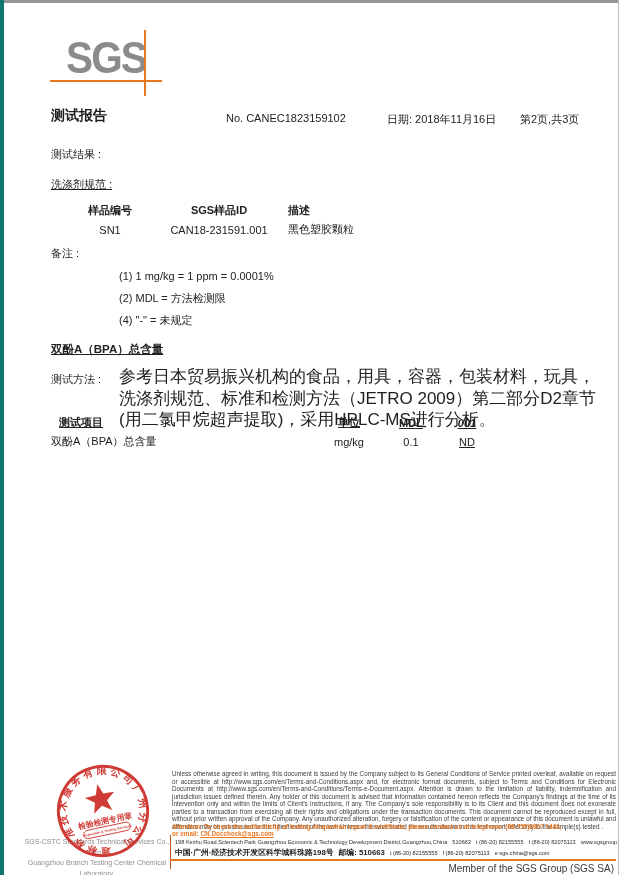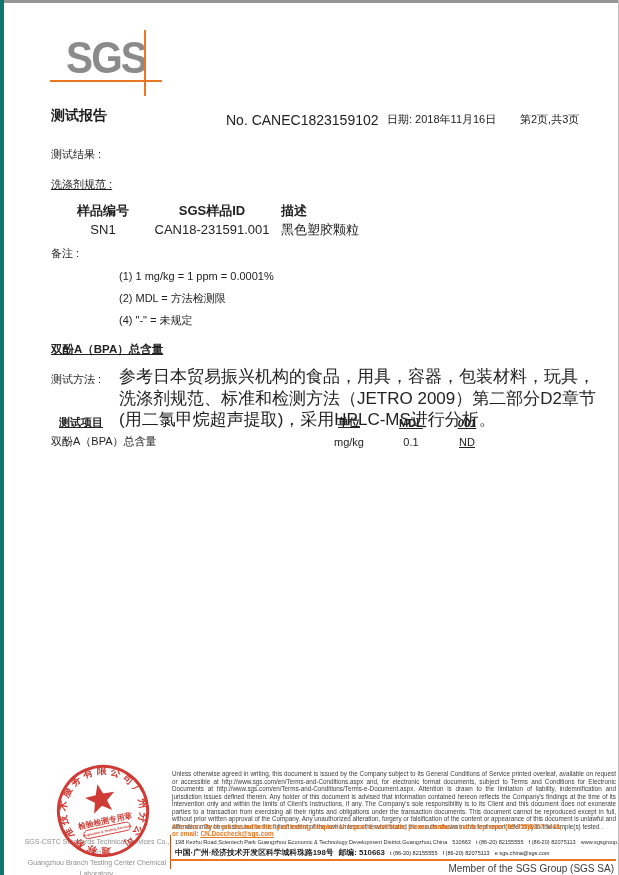--- a/index.html
+++ b/index.html
@@ -9,30 +9,30 @@
   .topband{position:absolute;top:0;left:0;width:100%;height:3px;background:#969696;}
 
   
   .logo-text{position:absolute;left:62px;top:33px;font-size:44px;font-weight:bold;
              color:#8b8b8b;letter-spacing:-2px;transform:scaleX(.92);transform-origin:left;}
   .logo-hline{position:absolute;left:46px;top:80px;width:112px;height:2px;background:#e87722;}
   .logo-vline{position:absolute;left:140px;top:30px;width:2px;height:66px;background:#e87722;}
 
   
   .doc-title{position:absolute;left:47px;top:107px;font-size:14px;font-weight:bold;color:#1d1d1d;}
-  .report-no{position:absolute;left:222px;top:112px;font-size:14px;}
+  .report-no{position:absolute;left:222px;top:112px;font-size:11px;}
   .report-date{position:absolute;left:383px;top:112px;font-size:11px;}
   .report-page{position:absolute;left:516px;top:112px;font-size:11px;}
 
   .label{font-size:11px;color:#1d1d1d;}
   .results-label{position:absolute;left:47px;top:147px;}
   .sample-desc{position:absolute;left:47px;top:177px;text-decoration:underline;}
 
   
-  .sample-table{position:absolute;left:55px;top:201px;font-size:13px;}
+  .sample-table{position:absolute;left:62px;top:201px;font-size:11px;}
   .sample-table .tr{display:flex;height:19px;align-items:center;}
   .sample-table .c1{width:88px;text-align:center;}
   .sample-table .c2{width:130px;text-align:center;}
   .sample-table .c3{text-align:left;padding-left:4px;}
   .sample-table .th{font-weight:bold;}
 
   .remarks-label{position:absolute;left:47px;top:246px;}
   .remarks{position:absolute;left:115px;top:265px;font-size:11px;line-height:22px;}
 
   .bpa-heading{position:absolute;left:47px;top:342px;font-size:11.5px;font-weight:bold;

